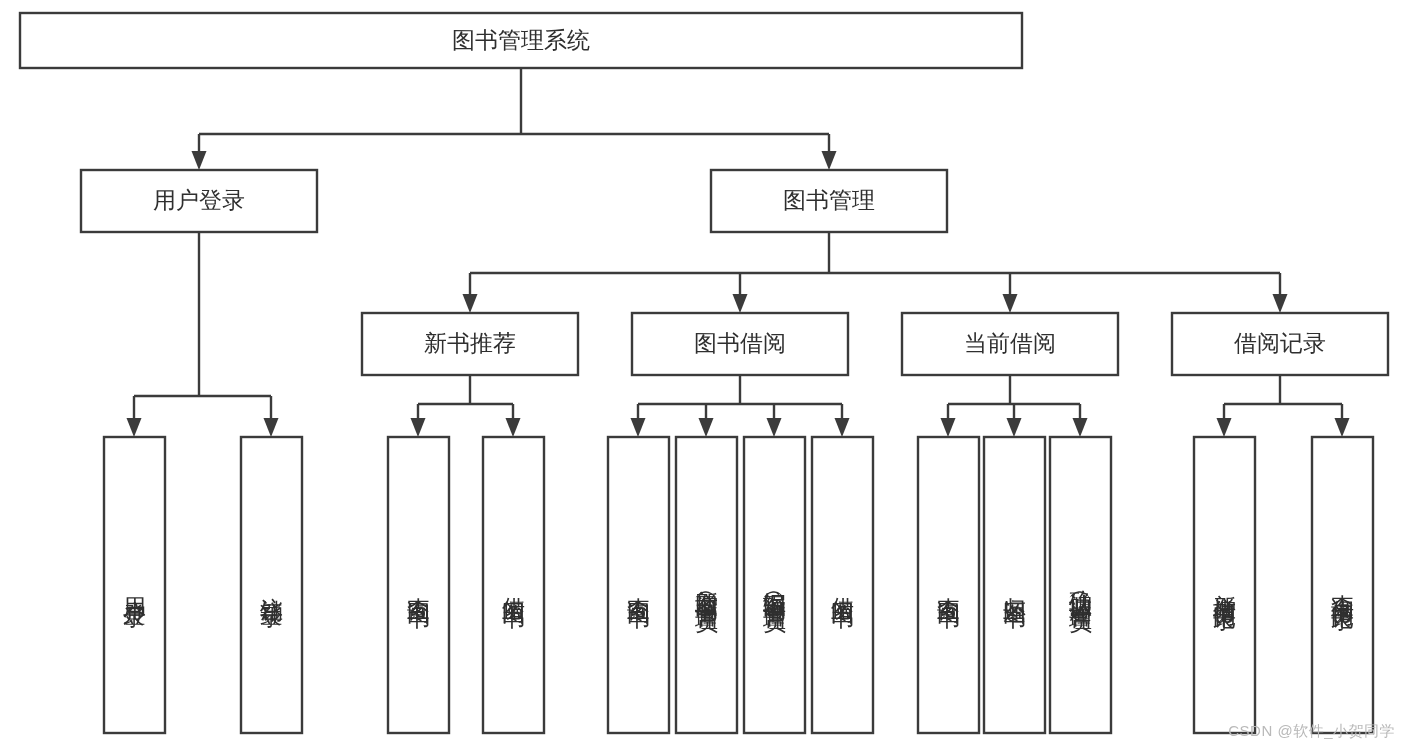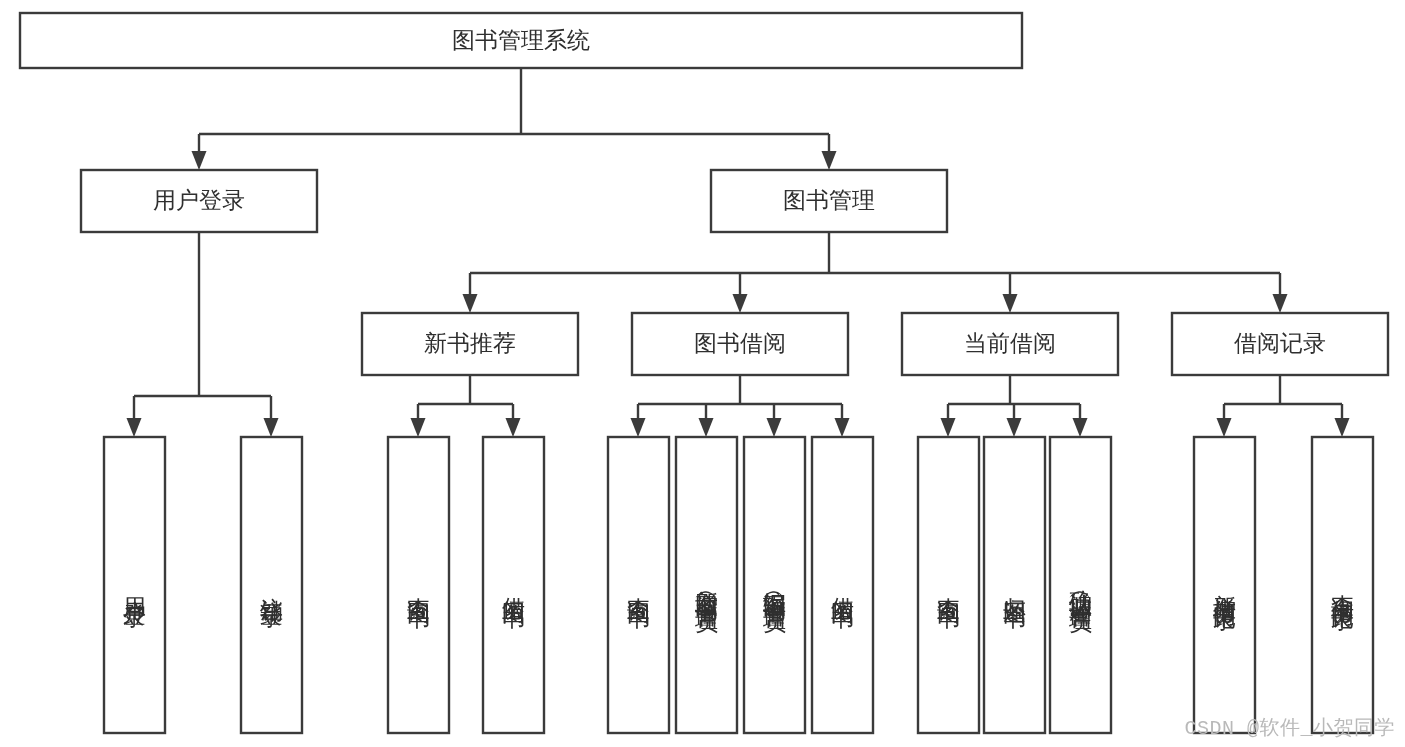--- a/index.html
+++ b/index.html
@@ -53,22 +53,22 @@
     stroke-linecap: butt;
   }
   .arrow-head {
     fill: #3b3b3b;
     stroke: none;
   }
   .watermark {
     position: absolute;
     right: 10px;
     bottom: 6px;
-    font-family: Liberation Mono, monospace;
-    font-size: 20px;
+    font-family: Liberation Sans, sans-serif;
+    font-size: 15px;
     color: #b9b9b9;
     white-space: nowrap;
     letter-spacing: 0.5px;
   }
 </style>
 </head>
 <body>
 
 <div id="diagram-root">
   <svg class="flow" viewBox="0 0 1405 747">

